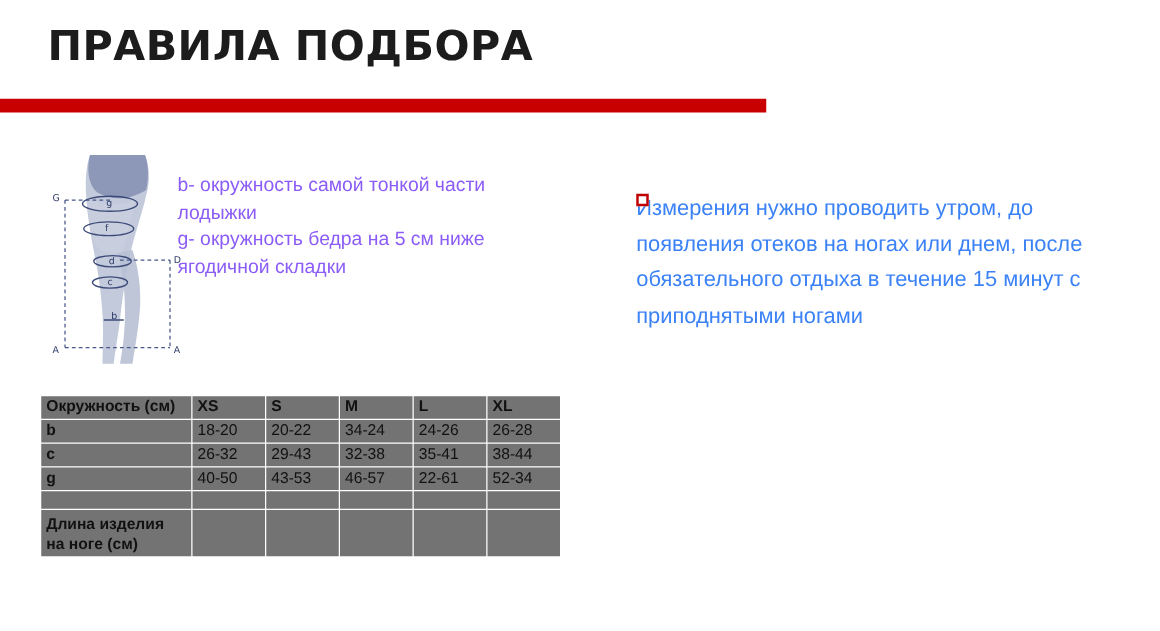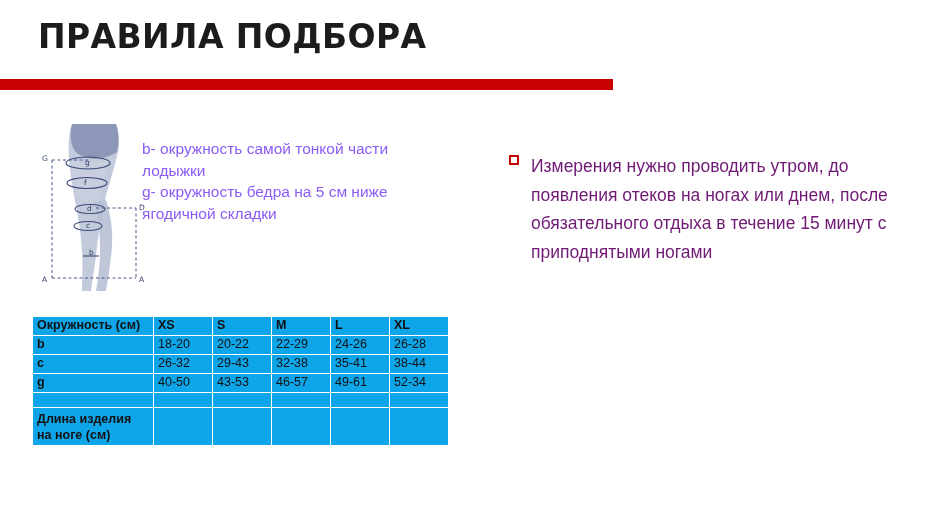--- a/index.html
+++ b/index.html
@@ -77,39 +77,38 @@
     position: absolute;
     left: 0px;
     top: 3px;
     width: 10px;
     height: 10px;
     border: 2.5px solid #c00000;
     background: #ffffff;
     box-sizing: border-box;
   }
   .note-text {
-    margin-left: 22px;
     font-size: 17.5px;
     line-height: 28.5px;
-    color: #701a75;
+    color: #3b82f6;
   }
 
   
   .table {
     position: absolute;
     left: 32px;
     top: 316px;
     width: 386px;
     border-collapse: separate;
     border-spacing: 1px;
     background: #ffffff;
     table-layout: fixed;
   }
   .table td, .table th {
-    background: #0ea5e9;
+    background: #737373;
     padding: 1px 0 2px 4px;
     font-size: 12.5px;
     line-height: 15px;
     color: #111111;
     text-align: left;
     vertical-align: top;
     font-weight: normal;
   }
   .table .lbl {
     width: 116px;
@@ -199,38 +198,38 @@
         <th class="colsz hdr">XS</th>
         <th class="colsz hdr">S</th>
         <th class="colsz hdr">M</th>
         <th class="colsz hdr">L</th>
         <th class="colsz hdr">XL</th>
       </tr>
       <tr>
         <td class="lbl">b</td>
         <td>18-20</td>
         <td>20-22</td>
-        <td>22-29</td>
+        <td>34-24</td>
         <td>24-26</td>
         <td>26-28</td>
       </tr>
       <tr>
         <td class="lbl">c</td>
         <td>26-32</td>
         <td>29-43</td>
         <td>32-38</td>
         <td>35-41</td>
         <td>38-44</td>
       </tr>
       <tr>
         <td class="lbl">g</td>
         <td>40-50</td>
         <td>43-53</td>
         <td>46-57</td>
-        <td>49-61</td>
+        <td>22-61</td>
         <td>52-34</td>
       </tr>
       <tr class="spacer">
         <td class="lbl"></td>
         <td></td>
         <td></td>
         <td></td>
         <td></td>
         <td></td>
       </tr>

